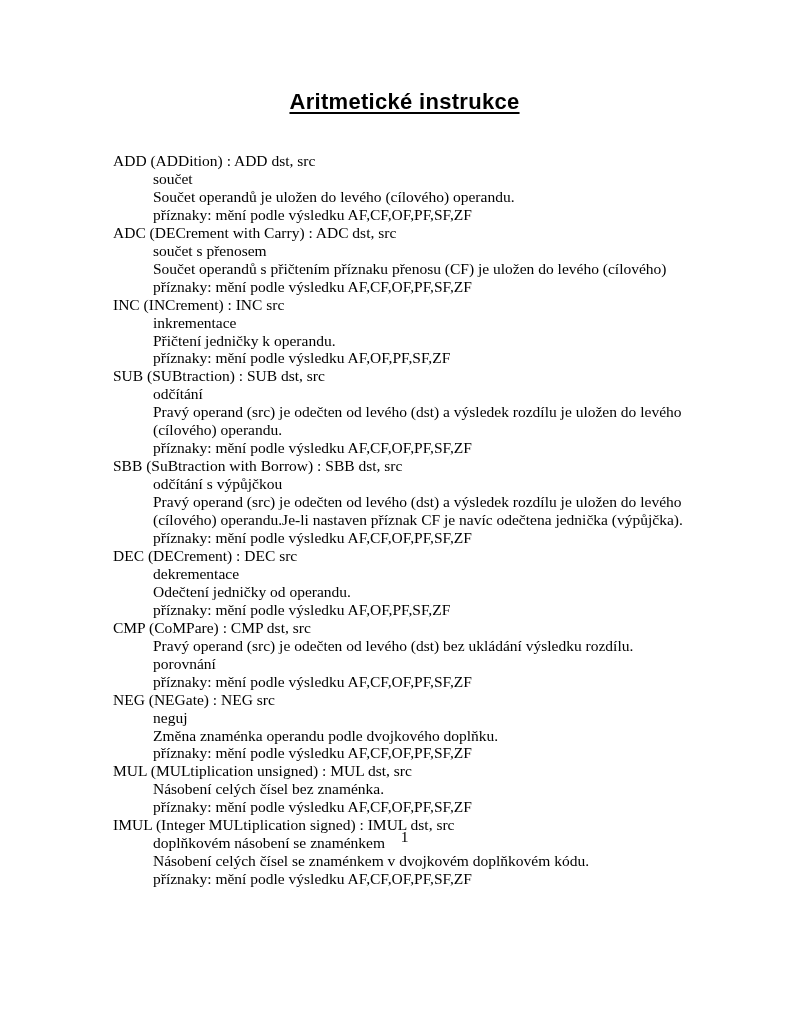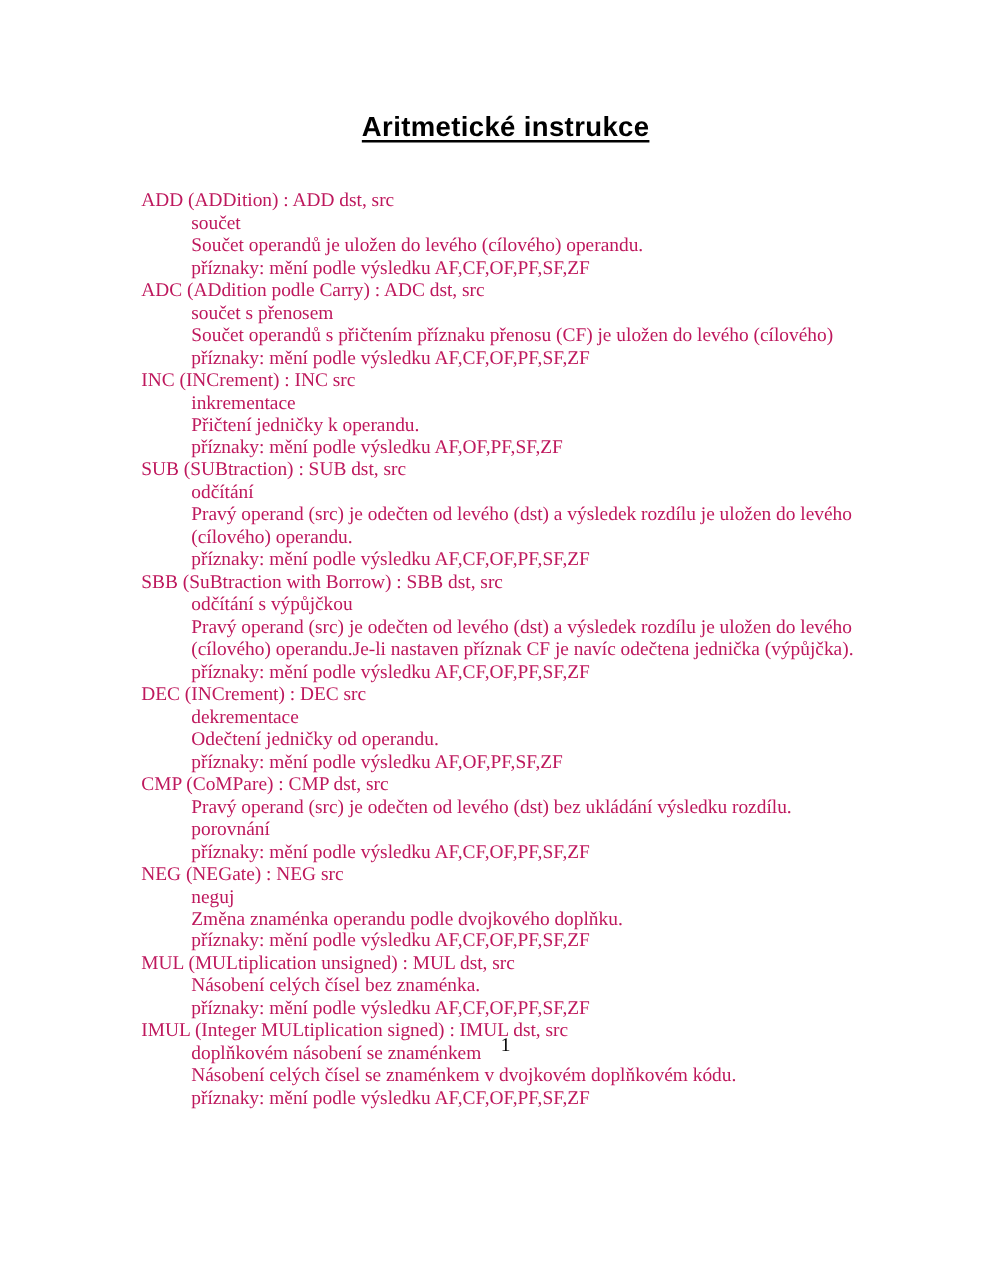--- a/index.html
+++ b/index.html
@@ -29,21 +29,21 @@
     letter-spacing: 0.3px;
     text-decoration: underline;
     text-underline-offset: 3px;
     color: #000000;
   }
   .doc-body {
     margin: 37px 90px 0 113px;
     font-family: "Liberation Serif", "DejaVu Serif", serif;
     font-size: 15.5px;
     line-height: 17.95px;
-    color: #be185d;
+    color: #000000;
   }
   .block {
     margin: 0;
   }
   .block-header {
     white-space: nowrap;
   }
   .block-line {
     padding-left: 40px;
     white-space: nowrap;
@@ -68,21 +68,21 @@
 
   <main class="doc-body">
   <div class="block">
     <div class="block-header">ADD (ADDition) : ADD dst, src</div>
   <div class="block-line">součet</div>
         <div class="block-line">Součet operandů je uložen do levého (cílového) operandu.</div>
         <div class="block-line">příznaky: mění podle výsledku AF,CF,OF,PF,SF,ZF</div>
       </div>
 
   <div class="block">
-    <div class="block-header">ADC (ADdition podle Carry) : ADC dst, src</div>
+    <div class="block-header">ADC (DECrement with Carry) : ADC dst, src</div>
   <div class="block-line">součet s přenosem</div>
         <div class="block-line">Součet operandů s přičtením příznaku přenosu (CF) je uložen do levého (cílového)</div>
         <div class="block-line">příznaky: mění podle výsledku AF,CF,OF,PF,SF,ZF</div>
       </div>
 
   <div class="block">
     <div class="block-header">INC (INCrement) : INC src</div>
   <div class="block-line">inkrementace</div>
         <div class="block-line">Přičtení jedničky k operandu.</div>
         <div class="block-line">příznaky: mění podle výsledku AF,OF,PF,SF,ZF</div>
@@ -98,21 +98,21 @@
 
   <div class="block">
     <div class="block-header">SBB (SuBtraction with Borrow) : SBB dst, src</div>
   <div class="block-line">odčítání s výpůjčkou</div>
         <div class="block-line">Pravý operand (src) je odečten od levého (dst) a výsledek rozdílu je uložen do levého</div>
         <div class="block-line">(cílového) operandu.Je-li nastaven příznak CF je navíc odečtena jednička (výpůjčka).</div>
         <div class="block-line">příznaky: mění podle výsledku AF,CF,OF,PF,SF,ZF</div>
       </div>
 
   <div class="block">
-    <div class="block-header">DEC (INCrement) : DEC src</div>
+    <div class="block-header">DEC (DECrement) : DEC src</div>
   <div class="block-line">dekrementace</div>
         <div class="block-line">Odečtení jedničky od operandu.</div>
         <div class="block-line">příznaky: mění podle výsledku AF,OF,PF,SF,ZF</div>
       </div>
 
   <div class="block">
     <div class="block-header">CMP (CoMPare) : CMP dst, src</div>
   <div class="block-line">Pravý operand (src) je odečten od levého (dst) bez ukládání výsledku rozdílu.</div>
         <div class="block-line">porovnání</div>
         <div class="block-line">příznaky: mění podle výsledku AF,CF,OF,PF,SF,ZF</div>

